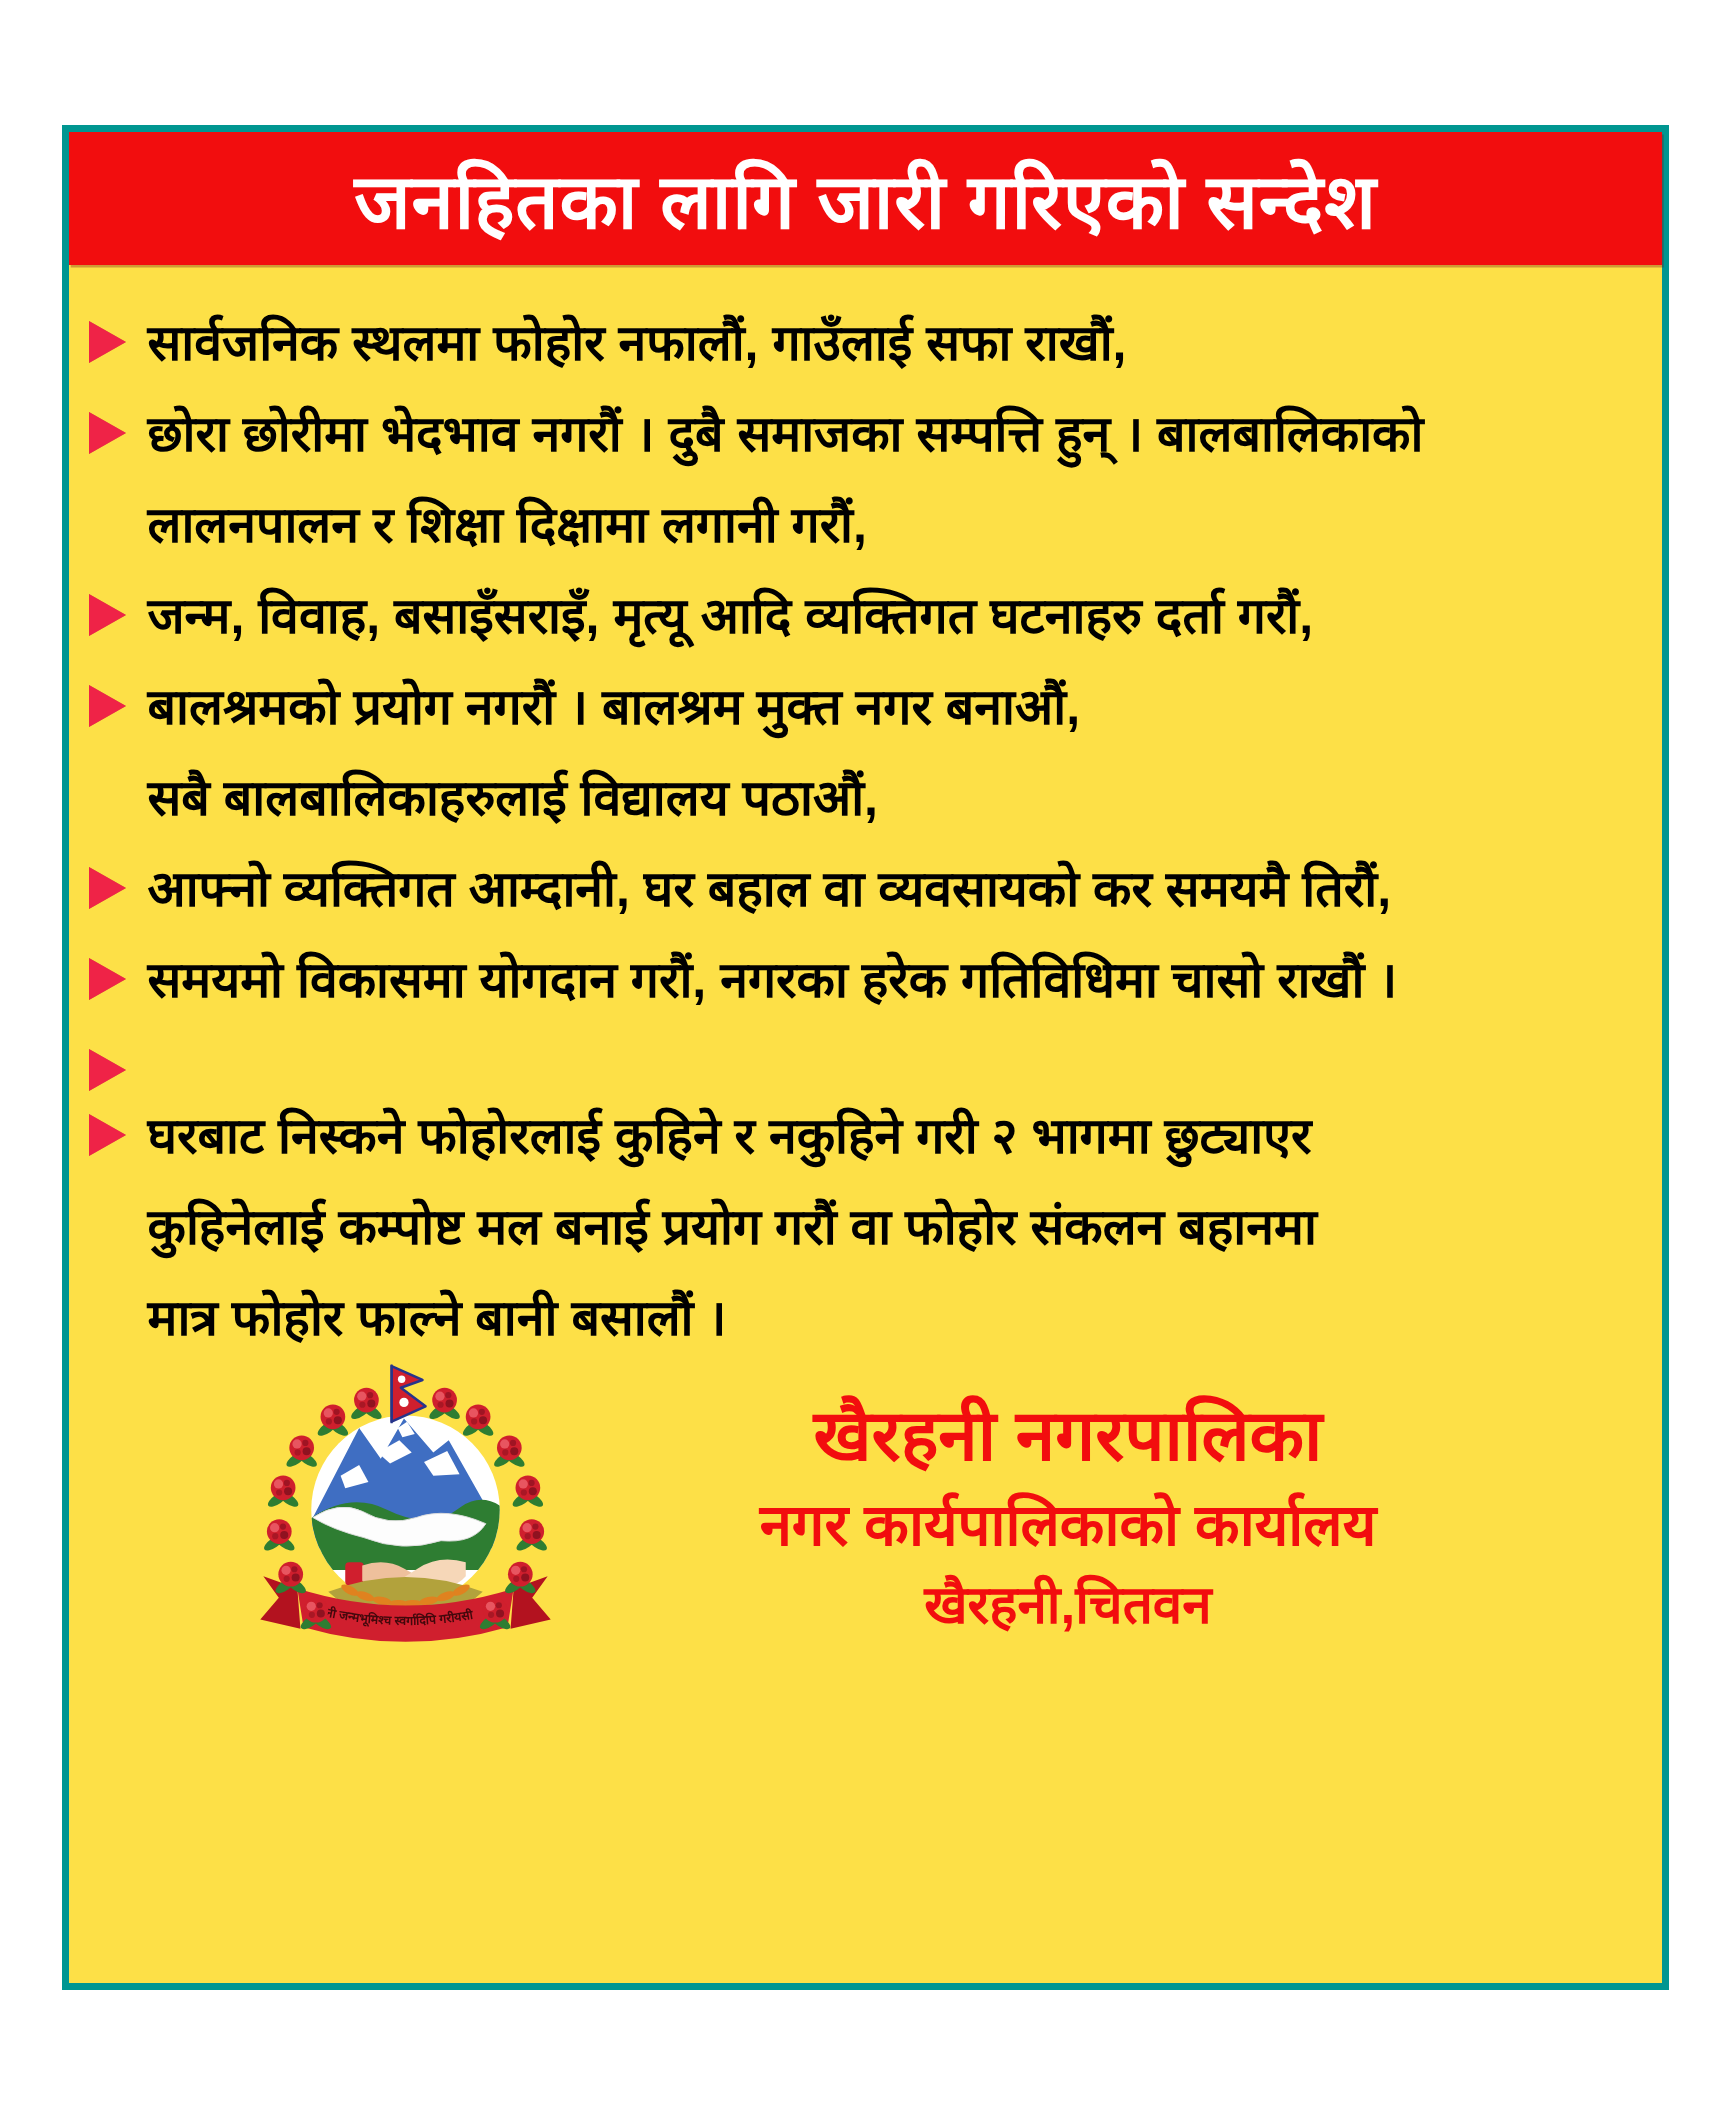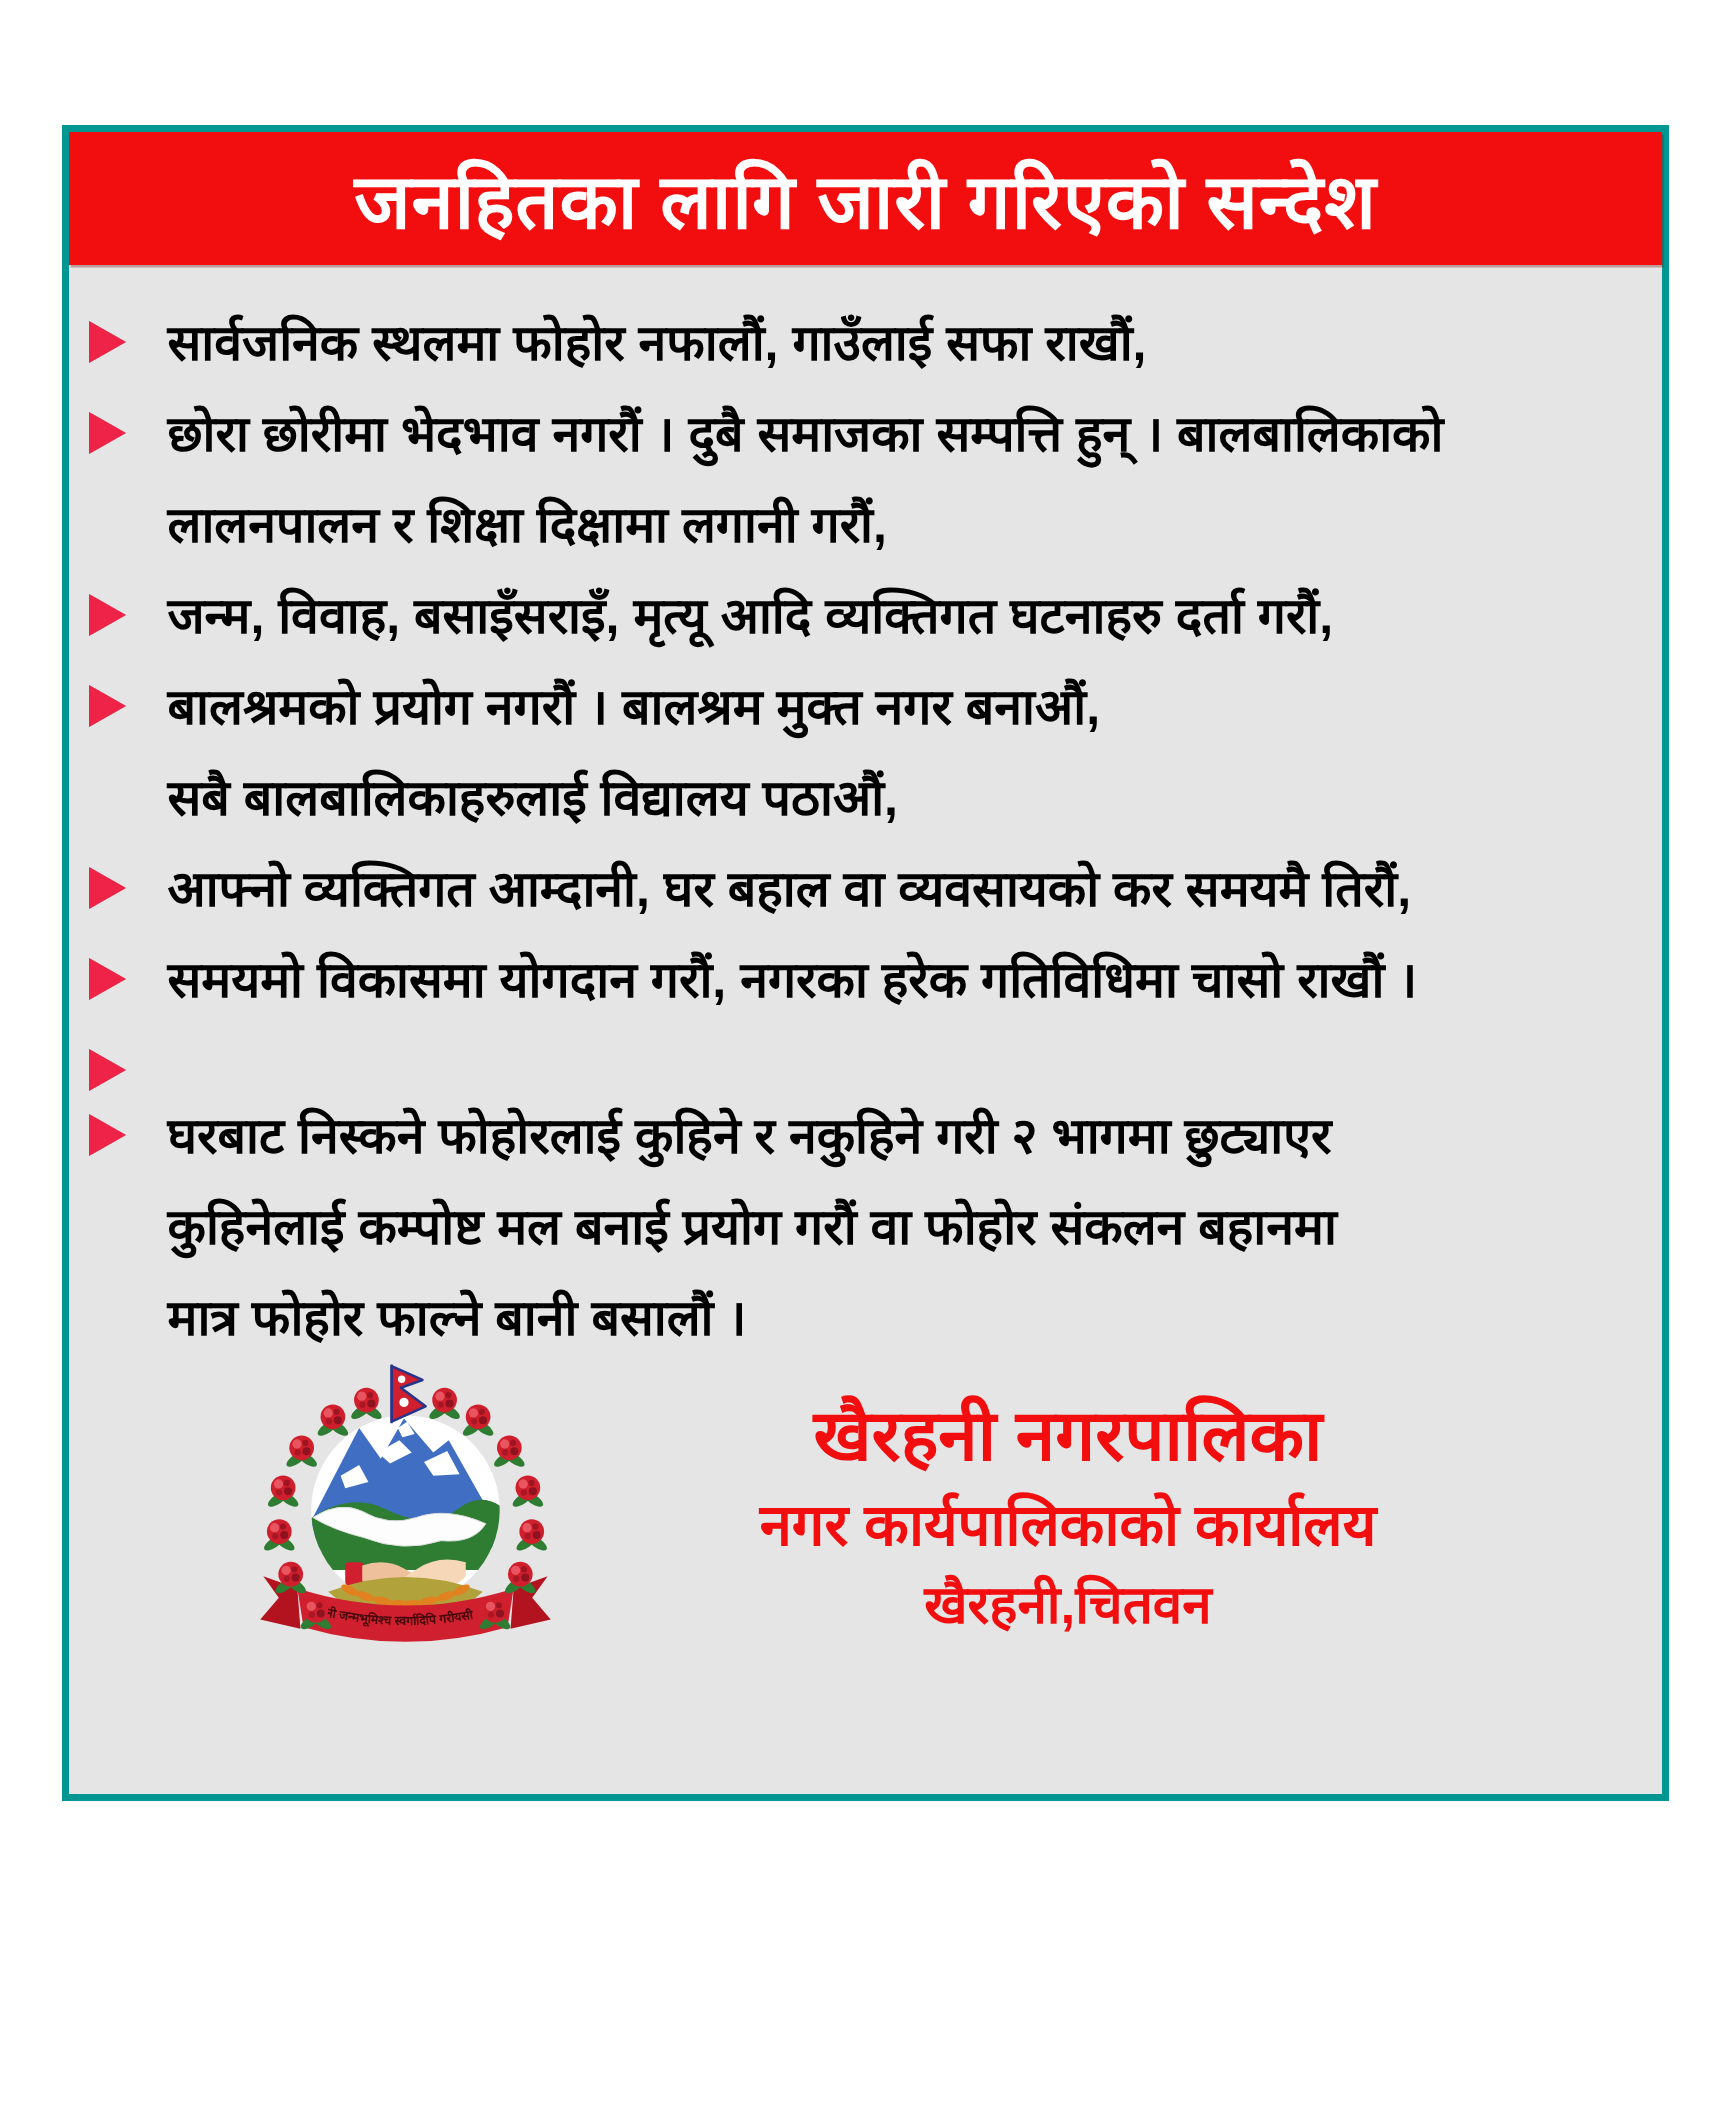--- a/index.html
+++ b/index.html
@@ -14,44 +14,43 @@
   .page{
     position:relative;
     width:1728px;height:2127px;
     background:#ffffff;
     font-family:"Liberation Sans","DejaVu Sans",sans-serif;
     overflow:hidden;
   }
   .frame{
     position:absolute;
     left:62px;top:125px;
-    width:1607px;height:1676px;
+    width:1607px;height:1865px;
     border:7.5px solid var(--teal);
-    background:#e5e5e5;
+    background:#fde047;
   }
   .banner{
     height:133px;
     background:var(--red);
     display:flex;align-items:center;justify-content:center;
     box-shadow:1.7px 2.5px 0 rgba(120,20,20,.35);
   }
   .banner-title{
     color:#ffffff;
     font-size:76px;
     font-weight:bold;
     letter-spacing:0.8px;
     white-space:nowrap;
   }
   .list{
     padding:33px 21.6px 0 16.6px;
   }
   .item{
     display:flex;
     align-items:flex-start;
-    gap:20px;
   }
   .marker{
     flex:0 0 auto;
     width:0;height:0;
     border-top:21.6px solid transparent;
     border-bottom:21.6px solid transparent;
     border-left:37px solid var(--marker);
     margin:23px 21.6px 0 3.3px;
     filter:drop-shadow(0.8px 0.8px 0 rgba(140,0,30,.4));
   }

